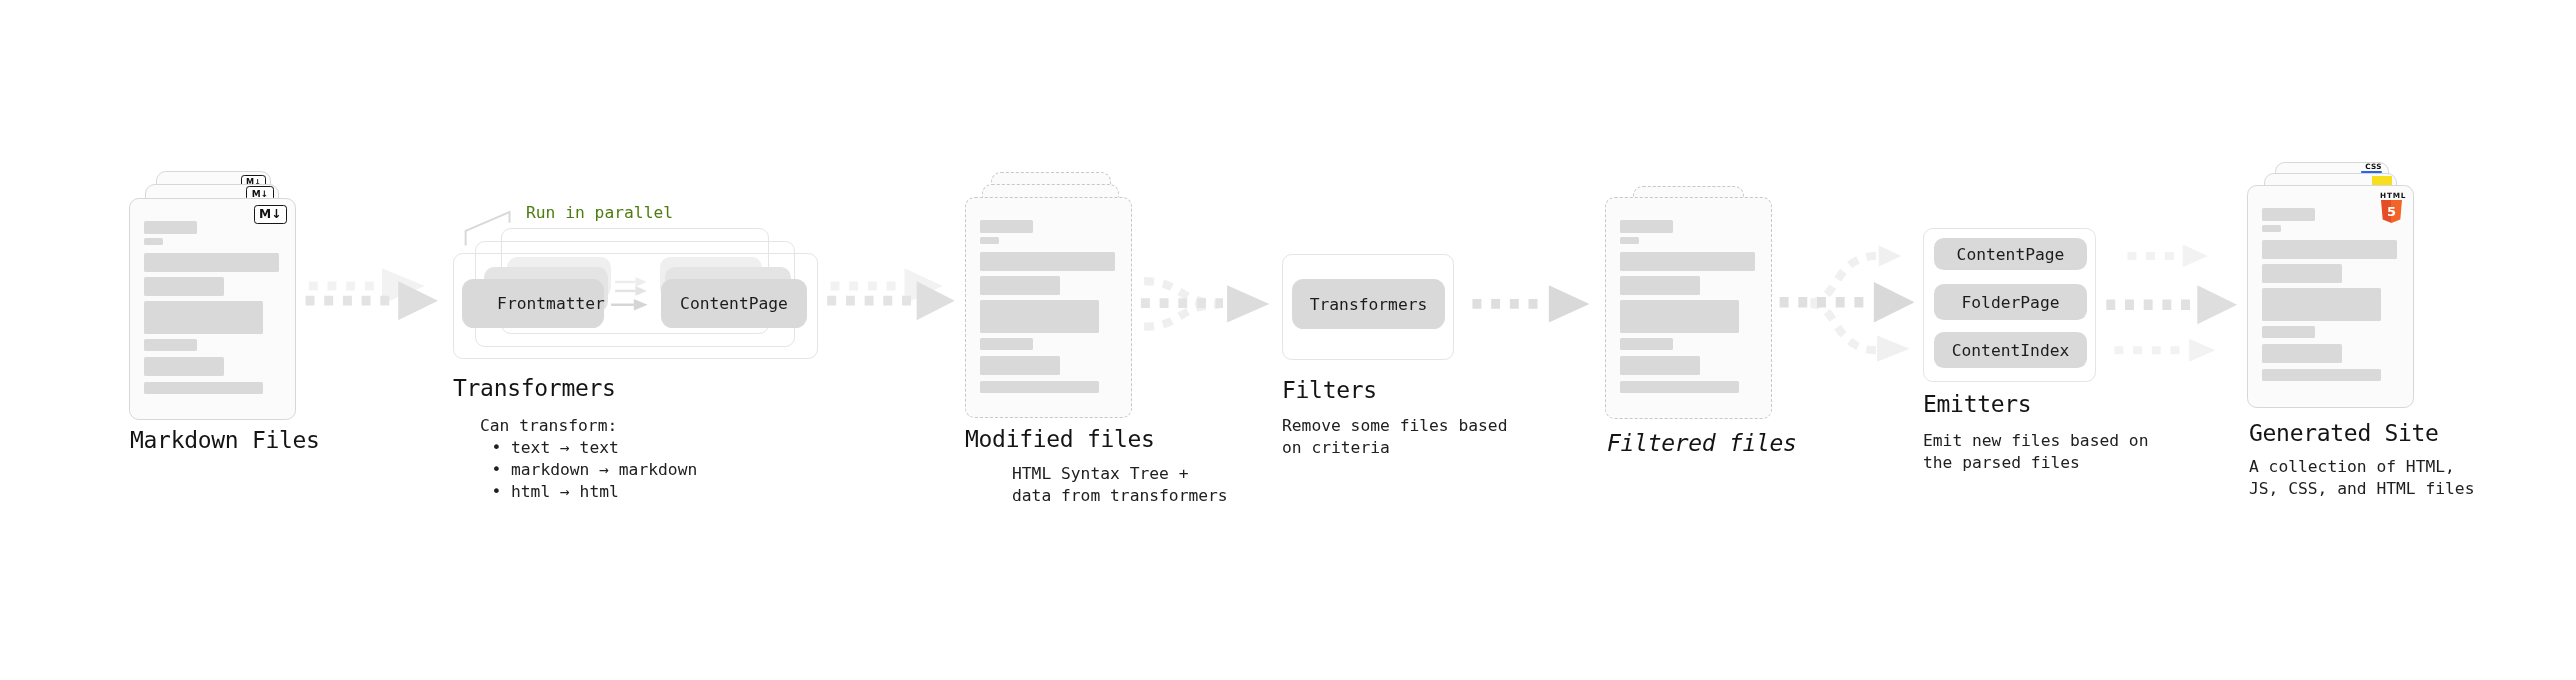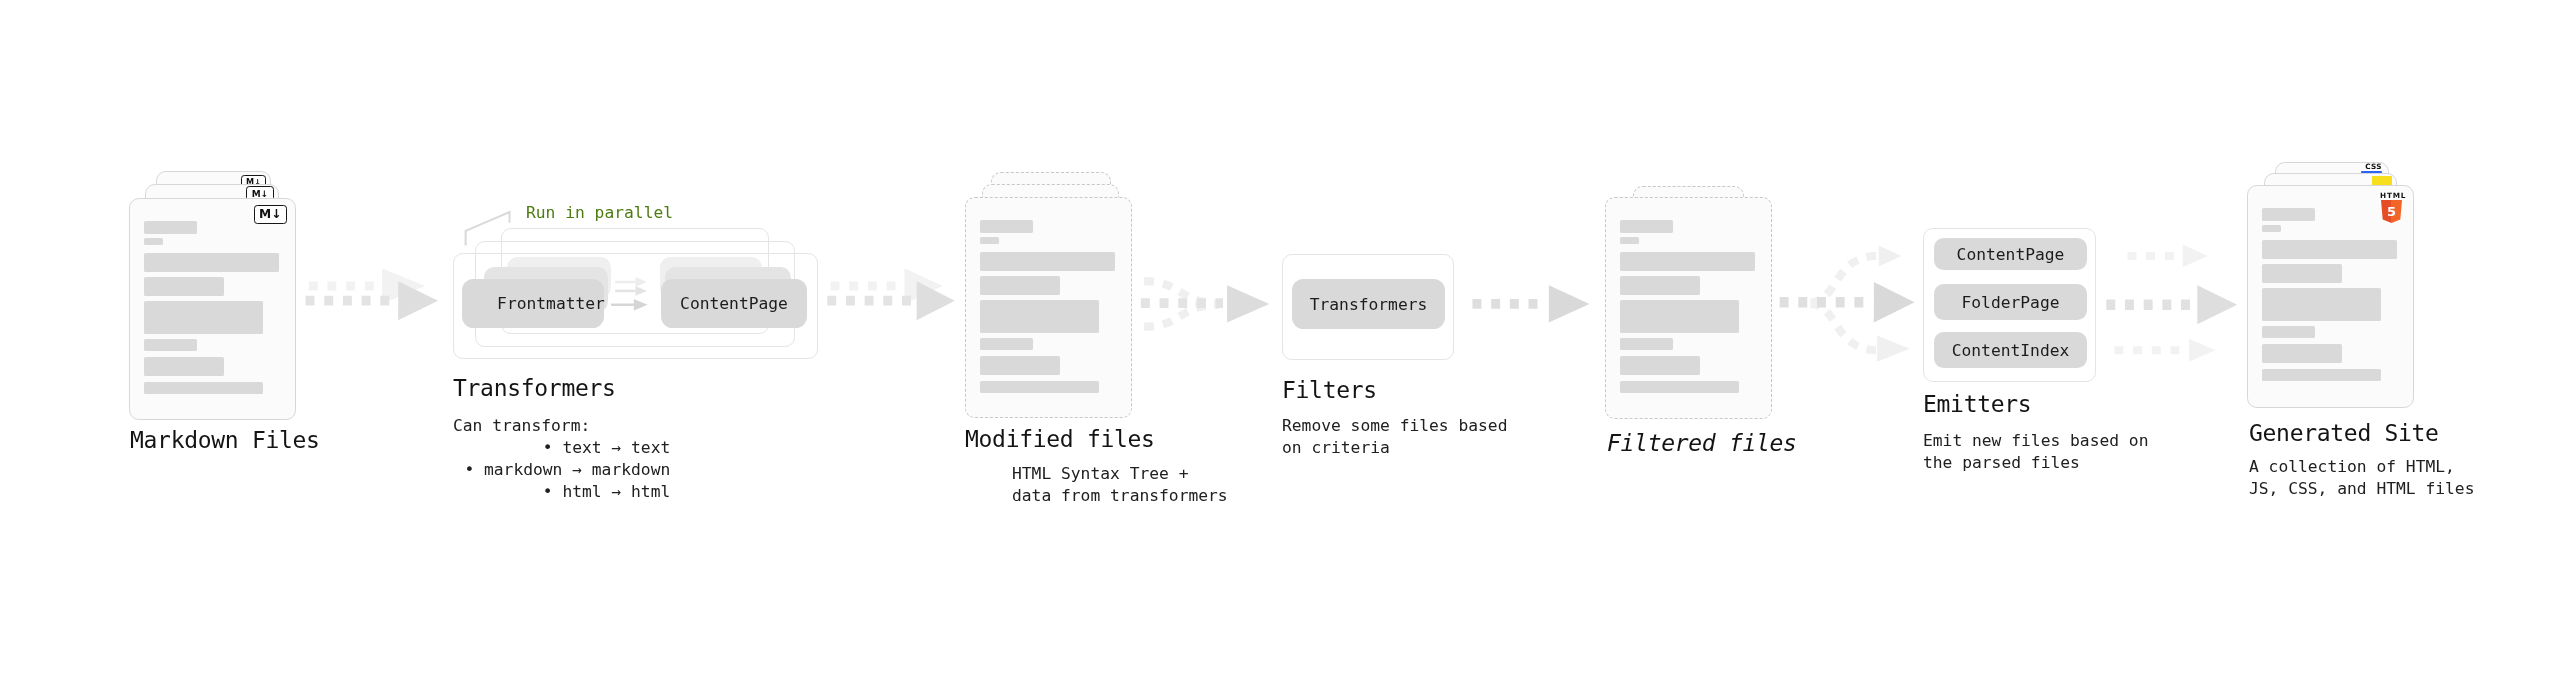--- a/index.html
+++ b/index.html
@@ -30,21 +30,21 @@
   .obox{position:absolute;border:1.6px solid #e4e4e4;border-radius:9.8px;box-sizing:border-box;background:transparent;}
   .obox.solid{background:#ffffff;}
   .pill{position:absolute;background:#d9d9d9;border-radius:11.4px;display:flex;align-items:center;justify-content:center;
     font-size:16.3px;color:#1c1c1c;box-sizing:border-box;}
   .ghost{position:absolute;border-radius:10.6px;}
   .g2{background:#e4e4e4;}
   .g3{background:#efefef;}
   
   .title{position:absolute;font-size:23px;line-height:24.4px;font-weight:500;color:#141414;letter-spacing:-0.3px;white-space:nowrap;}
   .desc{position:absolute;font-size:16.3px;line-height:22px;color:#202020;white-space:nowrap;}
-  .desc .indent{margin-left:11.4px;text-align:right;}
+  .desc .indent{margin-left:11.4px;}
   .annotation{position:absolute;font-size:16.3px;color:#4d7c0f;white-space:nowrap;}
   .overlay{position:absolute;left:0;top:0;z-index:10;pointer-events:none;}
 </style>
 </head>
 <body>
 
 <div class="canvas">
 
   <div>
     <div class="card" style="left:156px;top:171px;width:115px;height:57px;"></div>
@@ -73,21 +73,21 @@
 
     <div class="ghost g3" style="left:507px;top:257px;width:104px;height:41px;"></div>
     <div class="ghost g2" style="left:484px;top:267px;width:124px;height:45px;"></div>
     <div class="pill" style="left:462px;top:279px;width:142px;height:49px;padding-left:36px;">Frontmatter</div>
 
     <div class="ghost g3" style="left:660px;top:257px;width:102px;height:41px;"></div>
     <div class="ghost g2" style="left:665px;top:267px;width:126px;height:45px;"></div>
     <div class="pill" style="left:661px;top:279px;width:146px;height:49px;">ContentPage</div>
 
     <div class="title" style="left:453px;top:376px;">Transformers</div>
-    <div class="desc" style="left:453px;top:415px;">
+    <div class="desc" style="left:480px;top:415px;">
       <div>Can transform:</div>
       <div class="indent">• text → text</div>
       <div class="indent">• markdown → markdown</div>
       <div class="indent">• html → html</div>
     </div>
   </div>
 
   <div>
     <div class="card dashed" style="left:991px;top:172px;width:120px;height:57px;"></div>
     <div class="card dashed" style="left:982px;top:184px;width:137px;height:57px;"></div>

